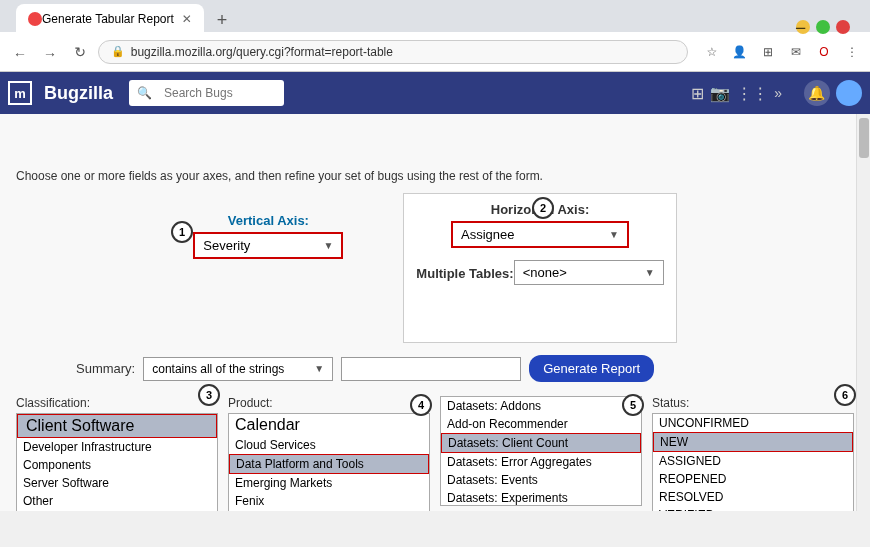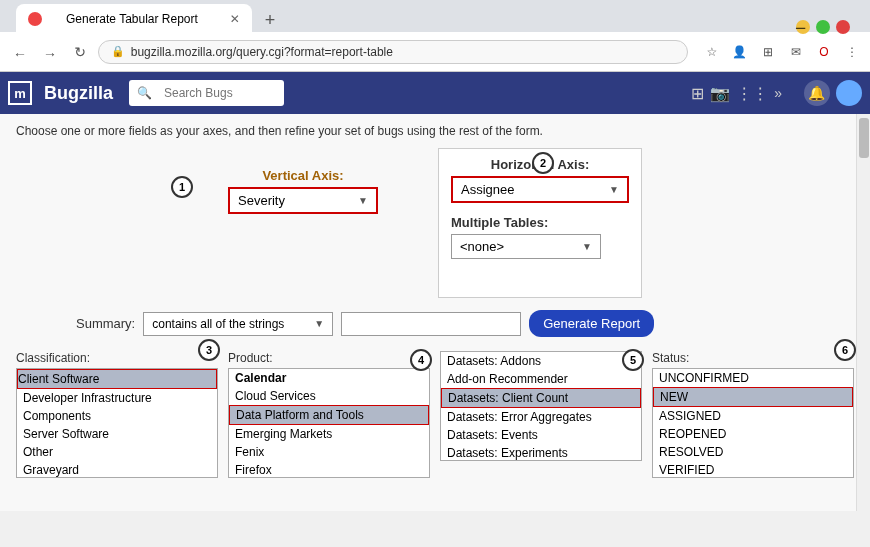--- a/index.html
+++ b/index.html
@@ -1,19 +1,19 @@
 <!DOCTYPE html>
 <html><head>
   <meta charset="utf-8">
   <style>
     * { box-sizing: border-box; margin: 0; padding: 0; }
     body { font-family: Arial, sans-serif; font-size: 13px; background: #f0f0f0; width: 870px; height: 547px; overflow: hidden; }
     .title-bar { background: #dee1e6; display: flex; align-items: center; padding: 4px 8px; height: 32px; }
     .tab-bar { display: flex; align-items: flex-end; padding: 0 8px; height: 36px; }
-    .tab { background: #fff; border-radius: 8px 8px 0 0; padding: 6px 12px; display: flex; align-items: center; gap: 24px; font-size: 12px; height: 30px; min-width: 180px; }
+    .tab { background: #fff; border-radius: 8px 8px 0 0; padding: 6px 12px; display: flex; align-items: center; gap: 0; font-size: 12px; height: 30px; min-width: 180px; }
     .tab-favicon { width: 14px; height: 14px; background: #e44; border-radius: 50%; display: inline-block; }
     .tab-close { margin-left: auto; cursor: pointer; color: #666; font-size: 11px; }
     .new-tab { width: 28px; height: 28px; border-radius: 50%; display: flex; align-items: center; justify-content: center; font-size: 16px; color: #555; cursor: pointer; }
     .nav-bar { background: #fff; display: flex; align-items: center; padding: 4px 8px; gap: 6px; height: 40px; border-bottom: 1px solid #ccc; }
     .nav-btn { width: 24px; height: 24px; border-radius: 50%; border: none; background: transparent; cursor: pointer; display: flex; align-items: center; justify-content: center; color: #555; font-size: 14px; }
     .address-bar { flex: 1; border: 1px solid #ccc; border-radius: 16px; padding: 4px 12px; font-size: 13px; background: #f8f8f8; display: flex; align-items: center; gap: 6px; }
     .lock-icon { color: #555; font-size: 11px; }
     .url-text { color: #333; font-size: 12px; }
     .nav-icons { display: flex; align-items: center; gap: 8px; margin-left: 8px; }
     .nav-icon-btn { width: 20px; height: 20px; display: flex; align-items: center; justify-content: center; color: #555; font-size: 12px; cursor: pointer; }
@@ -22,21 +22,21 @@
     .toolbar { background: #2e3b80; display: flex; align-items: center; padding: 4px 8px; height: 42px; gap: 8px; }
     .toolbar-logo { background: #2e3b80; border: 2px solid #fff; color: #fff; font-weight: bold; font-size: 14px; padding: 2px 4px; width: 24px; height: 24px; display: flex; align-items: center; justify-content: center; }
     .toolbar-title { color: #fff; font-size: 18px; font-weight: bold; margin-left: 4px; }
     .toolbar-search { background: #fff; border: none; border-radius: 3px; padding: 4px 8px; font-size: 12px; width: 160px; }
     .toolbar-icons { display: flex; align-items: center; gap: 6px; margin-left: auto; }
     .toolbar-avatar { width: 26px; height: 26px; background: #6af; border-radius: 50%; display: flex; align-items: center; justify-content: center; color: #fff; font-size: 12px; }
     .notification-btn { width: 26px; height: 26px; border-radius: 50%; background: rgba(255,255,255,0.2); display: flex; align-items: center; justify-content: center; color: #fff; font-size: 14px; }
 
     
     .main-content { background: #fff; padding: 12px 16px; height: calc(547px - 150px); overflow-y: auto; position: relative; }
-    .instruction-text { font-size: 12px; color: #333; margin-bottom: 16px; }
+    .instruction-text { font-size: 12px; color: #333; margin-bottom: 16px; margin-top: 45px; }
 
     
     .summary-row { display: flex; align-items: center; gap: 8px; margin-bottom: 16px; margin-left: 80px; }
     .generate-btn { background: #2244bb; color: #fff; border: none; padding: 6px 14px; font-size: 13px; cursor: pointer; border-radius: 3px; white-space: nowrap; }
 
     
     .filter-section { display: flex; gap: 12px; padding-bottom: 8px; }
     .filter-group { flex: 1; }
 
     .title-win-controls { margin-left: auto; display: flex; gap: 2px; }
@@ -113,38 +113,38 @@
     <div style="width:10px;background:#bbb;border-radius:3px;height:40px;margin:4px auto;"></div>
   </div>
 
   <p class="instruction-text" style="font-size:12px;color:#333;margin-bottom:10px;">Choose one or more fields as your axes, and then refine your set of bugs using the rest of the form.</p>
 
   <div style="position:relative;display:flex;justify-content:center;margin-bottom:12px;min-height:150px;">
 
     <div style="position:absolute;left:155px;top:28px;width:22px;height:22px;border-radius:50%;border:2px solid #333;background:#fff;display:flex;align-items:center;justify-content:center;font-size:11px;font-weight:bold;z-index:10;">1</div>
 
     <div style="display:flex;flex-direction:column;align-items:center;padding-top:20px;margin-right:60px;">
-      <span style="font-size:13px;font-weight:bold;margin-bottom:4px;color:#a16207;">Vertical Axis:</span>
+      <span style="font-size:13px;font-weight:bold;margin-bottom:4px;color:#0369a1;">Vertical Axis:</span>
       <div style="border:2px solid #c00;padding:4px 8px;font-size:13px;width:150px;display:flex;align-items:center;justify-content:space-between;background:#fff;cursor:pointer;">
         <span>Severity</span>
         <span style="font-size:10px;color:#555;">▼</span>
       </div>
     </div>
 
     <div style="border:1px solid #ccc;background:#fff;padding:8px 12px;min-width:170px;">
 
       <div style="position:absolute;right:300px;top:4px;width:22px;height:22px;border-radius:50%;border:2px solid #333;background:#fff;display:flex;align-items:center;justify-content:center;font-size:11px;font-weight:bold;z-index:10;">2</div>
       <div style="display:flex;flex-direction:column;align-items:center;margin-bottom:12px;">
         <span style="font-size:13px;font-weight:bold;margin-bottom:4px;color:#333;">Horizontal Axis:</span>
         <div style="border:2px solid #c00;padding:4px 8px;font-size:13px;width:178px;display:flex;align-items:center;justify-content:space-between;background:#fff;cursor:pointer;">
           <span>Assignee</span>
           <span style="font-size:10px;color:#555;">▼</span>
         </div>
       </div>
-      <div style="display:flex;flex-direction:column;align-items:flex-start;">
+      <div style="display:flex;flex-direction:row;align-items:flex-end;">
         <span style="font-size:13px;font-weight:bold;margin-bottom:4px;color:#333;">Multiple Tables:</span>
         <div style="border:1px solid #999;padding:4px 8px;font-size:13px;width:150px;display:flex;align-items:center;justify-content:space-between;background:#fff;cursor:pointer;">
           <span>&lt;none&gt;</span>
           <span style="font-size:10px;color:#555;">▼</span>
         </div>
       </div>
     </div>
   </div>
 
   <div class="summary-row" style="display:flex;align-items:center;gap:8px;margin-bottom:14px;margin-left:60px;">
@@ -157,35 +157,35 @@
     <button class="generate-btn" style="background:#2244bb;color:#fff;border:none;padding:6px 14px;font-size:13px;cursor:pointer;border-radius:12px;">Generate Report</button>
   </div>
 
   <div class="filter-section" style="display:flex;gap:10px;">
 
     <div class="filter-group" style="flex:1;position:relative;">
 
       <div style="position:absolute;right:-2px;top:-12px;width:22px;height:22px;border-radius:50%;border:2px solid #333;background:#fff;display:flex;align-items:center;justify-content:center;font-size:11px;font-weight:bold;z-index:10;">3</div>
       <div style="font-size:12px;color:#333;margin-bottom:3px;">Classification:</div>
       <div style="border:1px solid #aaa;height:110px;overflow-y:auto;background:#fff;">
-        <div style="padding:2px 0;font-size:12px;background:#b0b8c8;border:1px solid #c00;cursor:pointer;">Client Software</div>
+        <div style="padding:2px 8px;font-size:16px;background:#b0b8c8;border:1px solid #c00;cursor:pointer;">Client Software</div>
         <div style="padding:2px 6px;font-size:12px;cursor:pointer;">Developer Infrastructure</div>
         <div style="padding:2px 6px;font-size:12px;cursor:pointer;">Components</div>
         <div style="padding:2px 6px;font-size:12px;cursor:pointer;">Server Software</div>
         <div style="padding:2px 6px;font-size:12px;cursor:pointer;">Other</div>
         <div style="padding:2px 6px;font-size:12px;cursor:pointer;">Graveyard</div>
       </div>
     </div>
 
     <div class="filter-group" style="flex:1;position:relative;">
 
       <div style="position:absolute;right:-2px;top:-2px;width:22px;height:22px;border-radius:50%;border:2px solid #333;background:#fff;display:flex;align-items:center;justify-content:center;font-size:11px;font-weight:bold;z-index:10;">4</div>
       <div style="font-size:12px;color:#333;margin-bottom:3px;">Product:</div>
       <div style="border:1px solid #aaa;height:110px;overflow-y:auto;background:#fff;">
-        <div style="padding:2px 6px;font-size:12px;cursor:pointer;font-weight:bold;">Calendar</div>
+        <div style="padding:2px 6px;font-size:16px;cursor:pointer;">Calendar</div>
         <div style="padding:2px 6px;font-size:12px;cursor:pointer;">Cloud Services</div>
         <div style="padding:2px 6px;font-size:12px;background:#b0b8c8;border:1px solid #c00;cursor:pointer;">Data Platform and Tools</div>
         <div style="padding:2px 6px;font-size:12px;cursor:pointer;">Emerging Markets</div>
         <div style="padding:2px 6px;font-size:12px;cursor:pointer;">Fenix</div>
         <div style="padding:2px 6px;font-size:12px;cursor:pointer;">Firefox</div>
 
       </div>
     </div>
 
     <div class="filter-group" style="flex:1;position:relative;">

